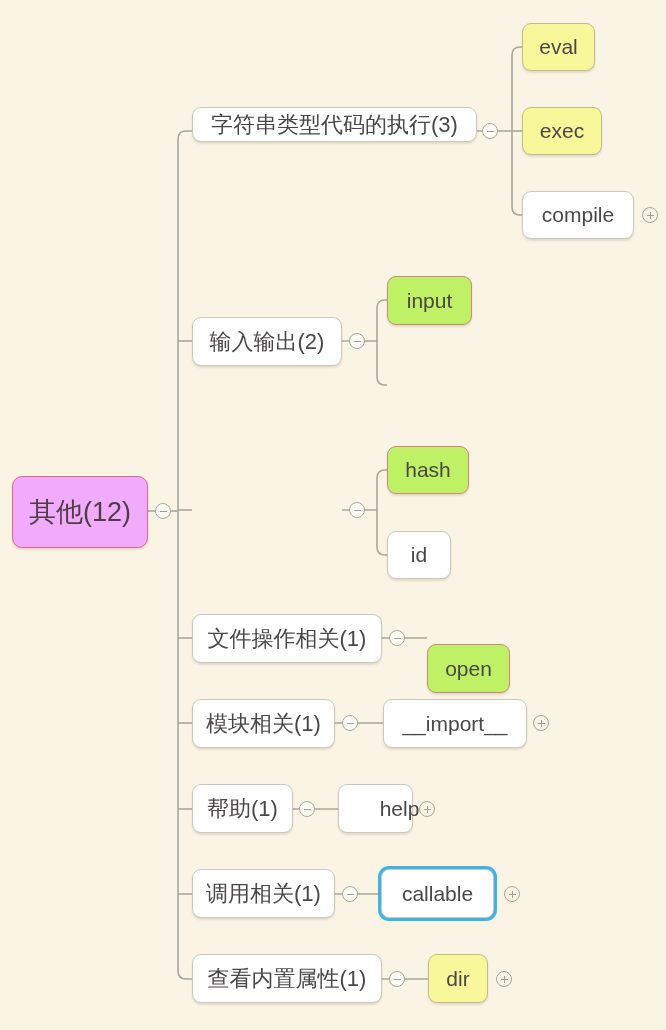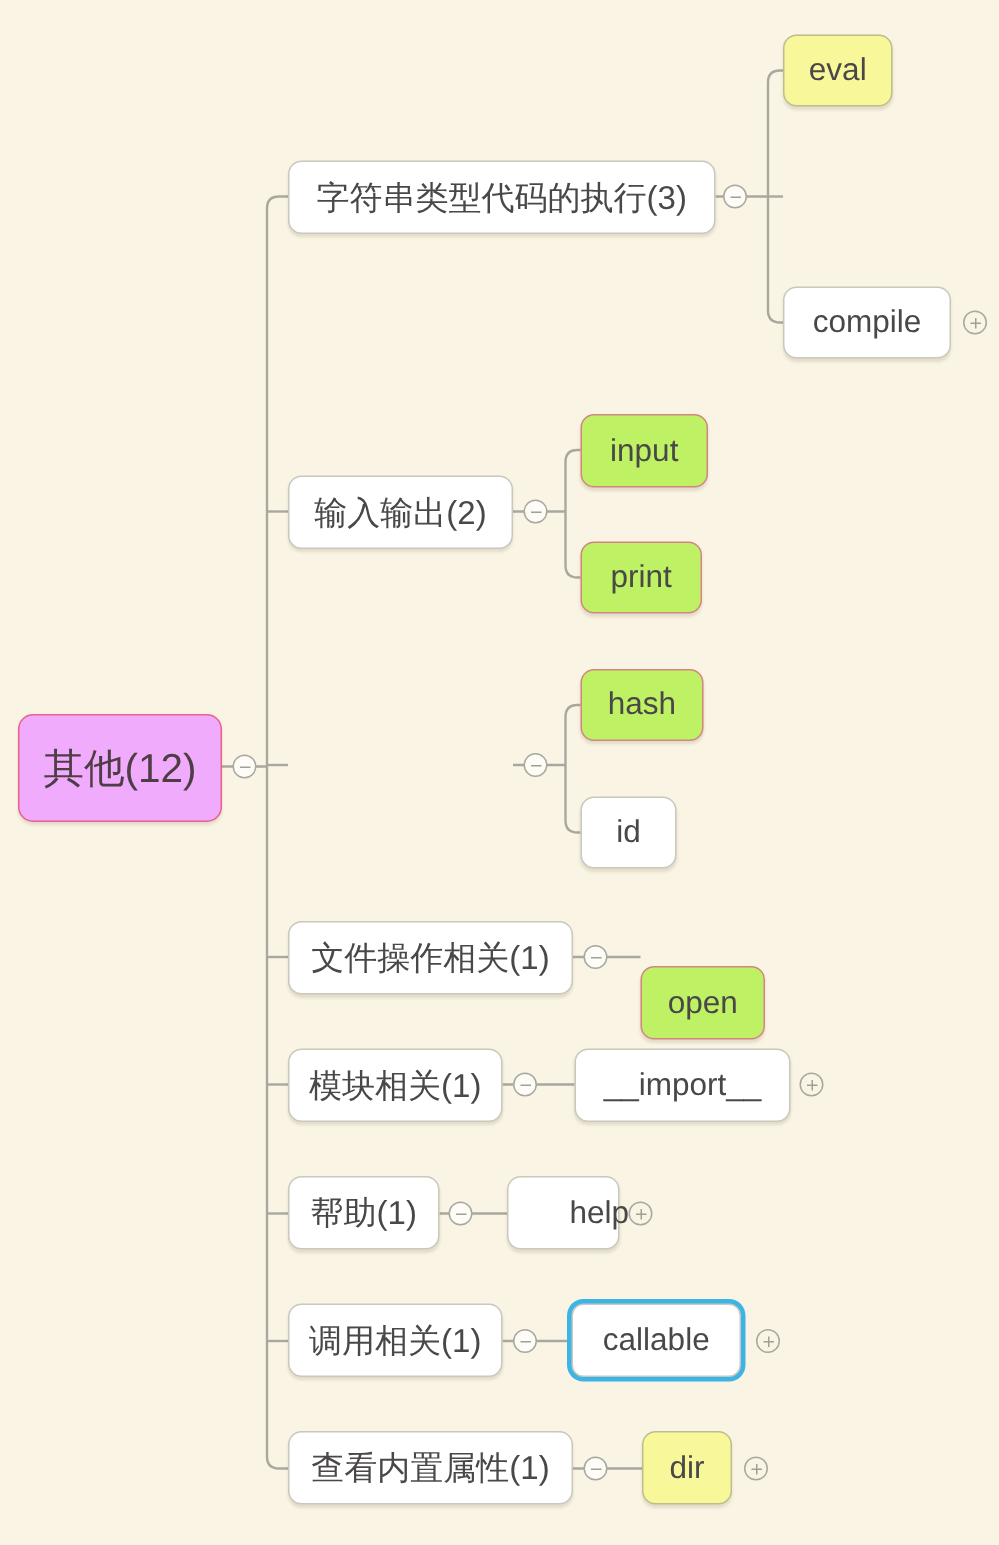--- a/index.html
+++ b/index.html
@@ -89,33 +89,33 @@
       <path d="M293,809 H338"></path>
 
       <path d="M335,894 H378"></path>
 
       <path d="M382,979 H428"></path>
     </g>
   </svg>
 
   <div class="node root-node" style="left:12px;top:476px;width:136px;height:72px;">其他(12)</div>
 
-  <div class="node" style="left:192px;top:107px;width:285px;height:49px;">字符串类型代码的执行(3)</div>
+  <div class="node" style="left:192px;top:107px;width:285px;height:35px;">字符串类型代码的执行(3)</div>
   <div class="node" style="left:192px;top:317px;width:150px;height:49px;">输入输出(2)</div>
   <div class="node" style="left:192px;top:614px;width:190px;height:49px;">文件操作相关(1)</div>
   <div class="node" style="left:192px;top:699px;width:143px;height:49px;">模块相关(1)</div>
   <div class="node" style="left:192px;top:784px;width:101px;height:49px;">帮助(1)</div>
   <div class="node" style="left:192px;top:869px;width:143px;height:49px;">调用相关(1)</div>
   <div class="node" style="left:192px;top:954px;width:190px;height:49px;">查看内置属性(1)</div>
 
   <div class="node child yellow" style="left:522px;top:23px;width:73px;height:48px;">eval</div>
+  <div class="node child yellow" style="left:522px;top:107px;width:80px;height:48px;">exec</div>
   <div class="node child" style="left:522px;top:191px;width:112px;height:48px;">compile</div>
 
   <div class="node child salmon" style="left:387px;top:276px;width:85px;height:49px;">input</div>
-  <div class="node child salmon" style="left:387px;top:361px;width:81px;height:48px;">print</div>
 
   <div class="node child salmon" style="left:387px;top:446px;width:82px;height:48px;">hash</div>
   <div class="node child" style="left:387px;top:531px;width:64px;height:48px;">id</div>
 
   <div class="node child salmon" style="left:427px;top:644px;width:83px;height:49px;">open</div>
 
   <div class="node child" style="left:383px;top:699px;width:144px;height:49px;">__import__</div>
 
   <div class="node child" style="left:338px;top:784px;width:75px;height:49px;padding-left:48px;">help</div>
 

